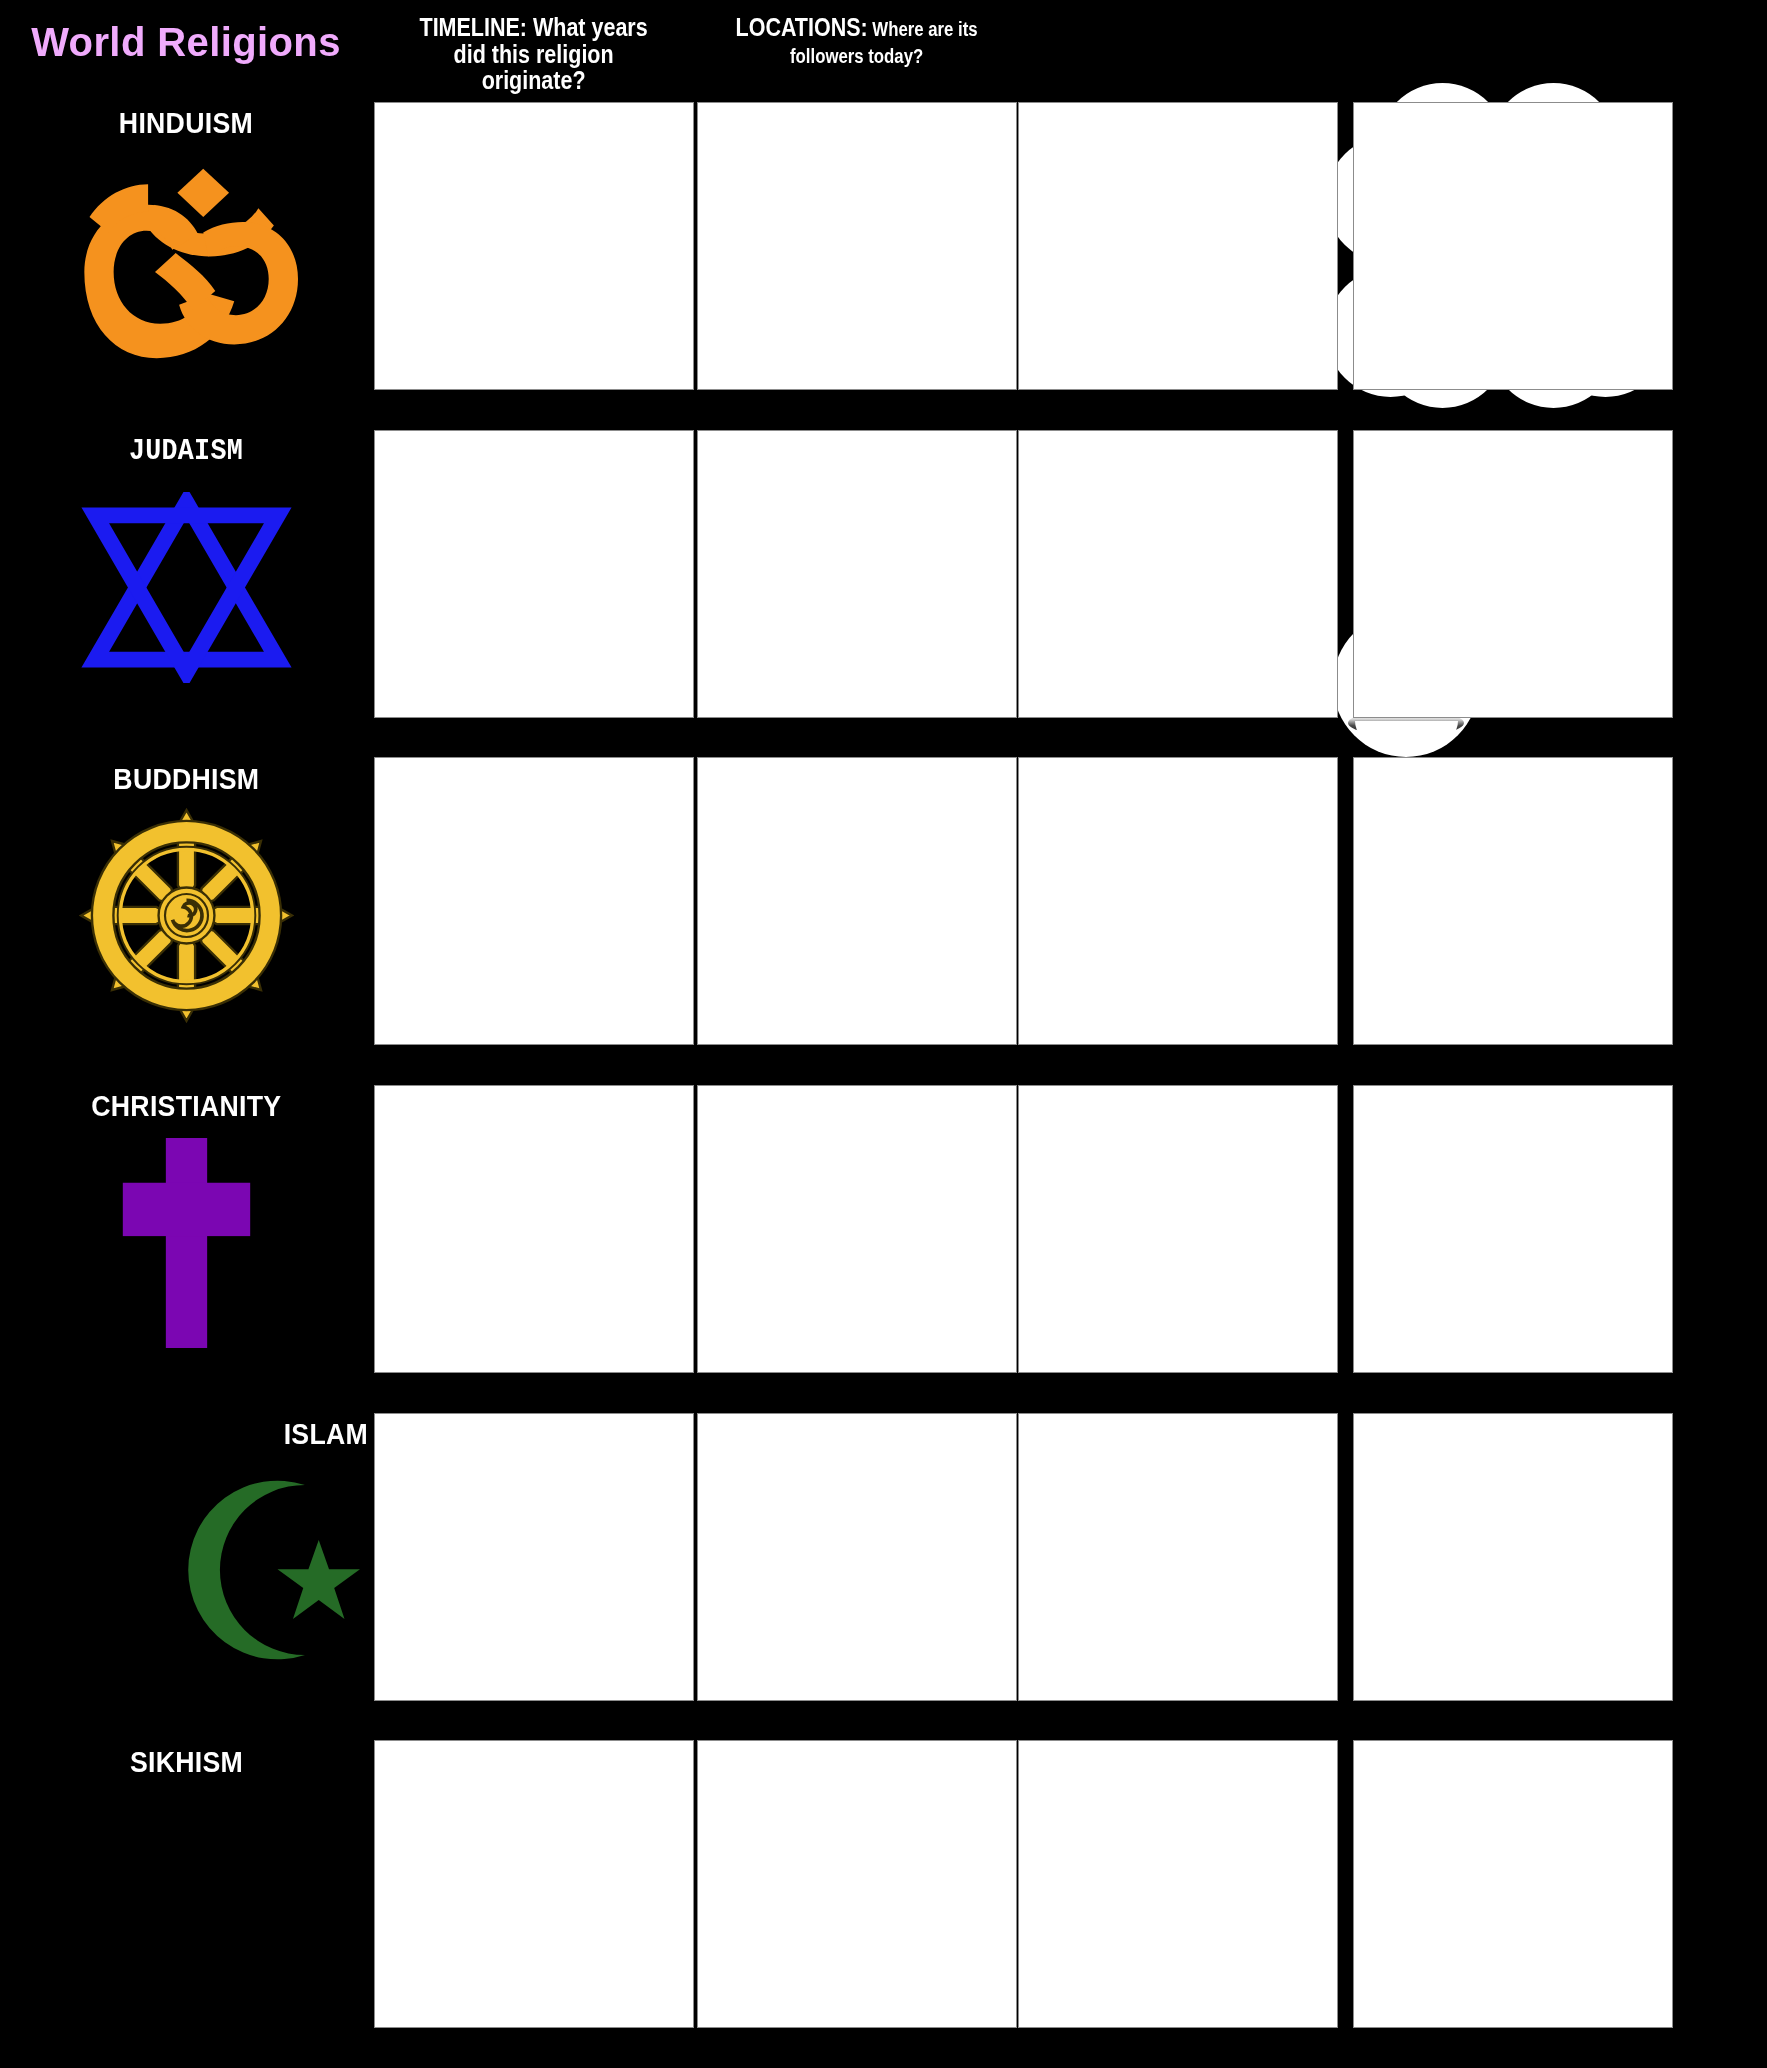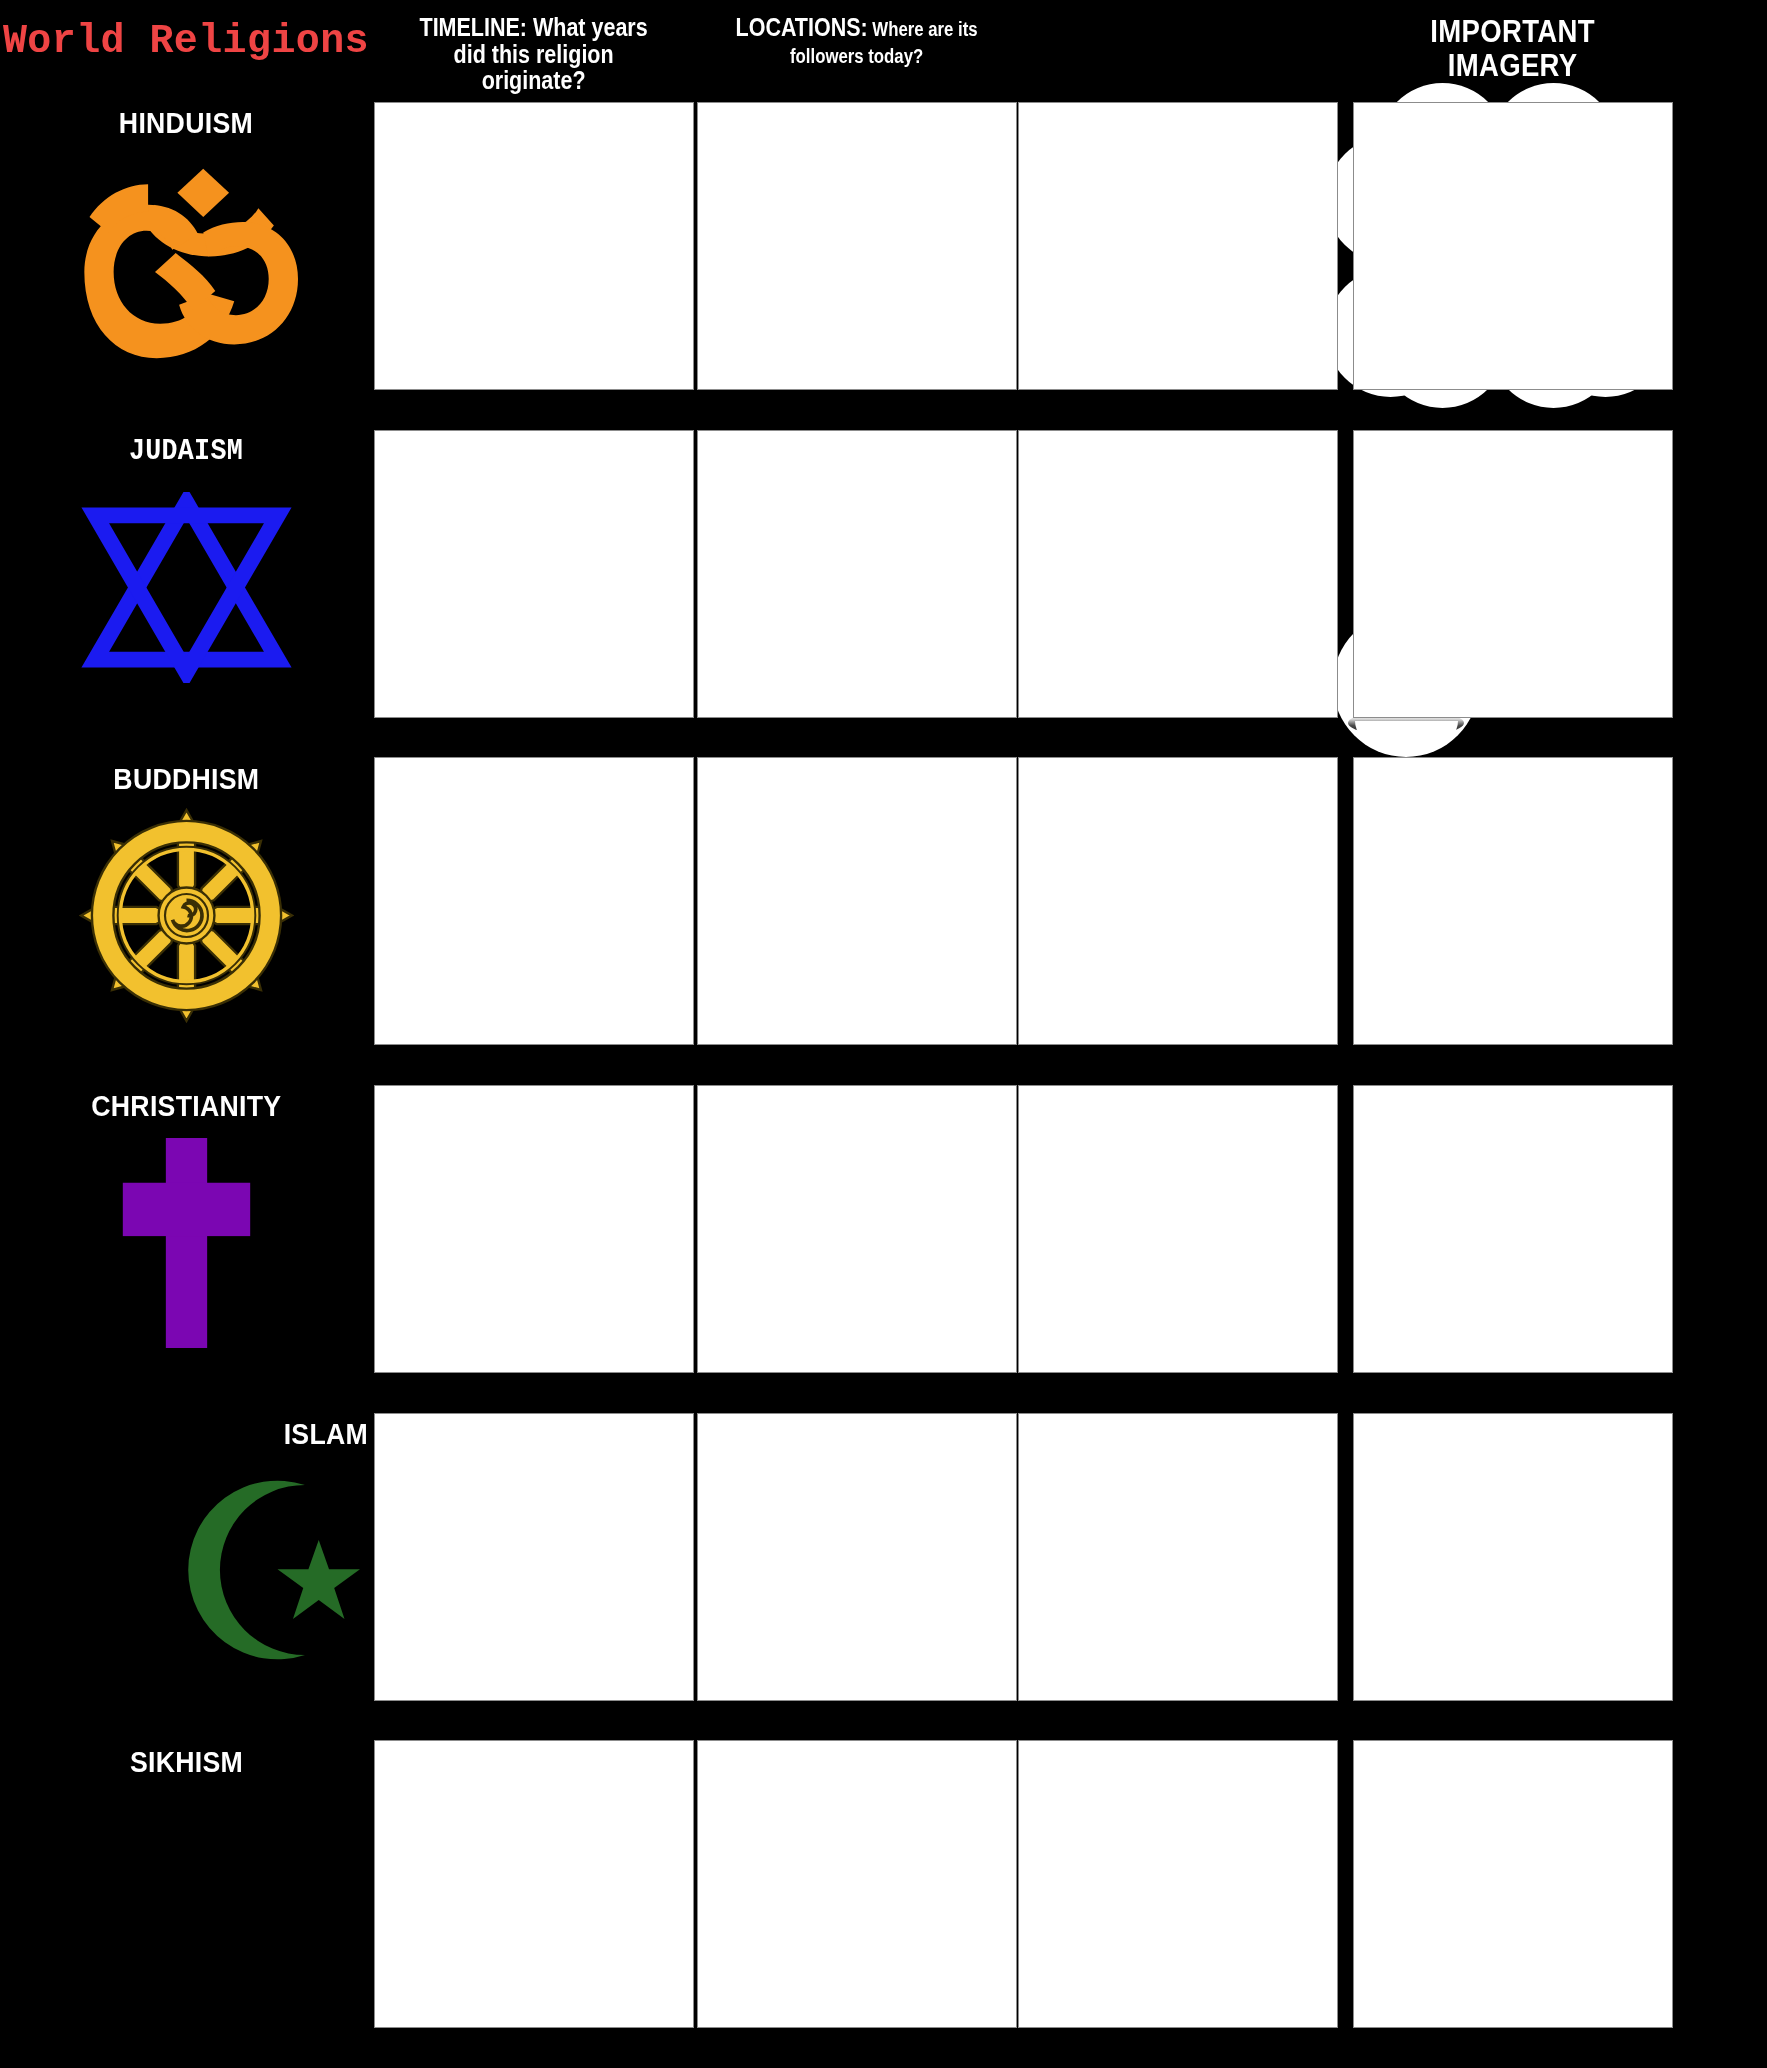--- a/index.html
+++ b/index.html
@@ -24,25 +24,25 @@
     grid-template-rows:102px 1fr 1fr 1fr 1fr 1fr 1fr;
     column-gap:0px;
   }
 
   
   .title-cell{
     grid-column:1; grid-row:1;
     display:flex; align-items:center; justify-content:center;
   }
   .board-title{
-    font-family:Liberation Mono, monospace;
+    font-family:Liberation Sans, sans-serif;
     font-weight:700;
     font-size:40px;
     letter-spacing:0.4px;
-    color:#ef4444;
+    color:#f0abfc;
     line-height:1;
     transform:translateY(-8.6px);
     white-space:nowrap;
   }
 
   
   .col-head{
     grid-row:1;
     display:flex;
     align-items:flex-start;
@@ -143,25 +143,20 @@
     </span>
   </div>
 
   <div class="col-head c2" style="grid-column:3;">
     <span class="ht">
       <span class="lead">LOCATIONS:</span><span class="tail"> Where are its followers today?</span>
     </span>
   </div>
 
 
-  <div class="col-head c4" style="grid-column:5;">
-    <span class="ht">
-      <span class="lead">IMPORTANT IMAGERY</span>
-    </span>
-  </div>
 
   <div class="row-label" style="grid-row:2;">
     <div class="rname">HINDUISM</div>
     <div class="sym">
       <svg width="224" height="200" viewBox="0 0 260 232">
         <g fill="#F5921E">
           <path d="M150 10 l30 28 -30 28 -30 -28 z"></path>
           <path d="M94 52 c22 44 96 44 120 4 l18 20 c-36 52 -128 46 -152 -8 z"></path>
           <path d="M12 130 c0 -46 34 -78 74 -78 28 0 48 14 58 34 l-30 18 c-6 -14 -16 -22 -30 -22 -22 0 -38 20 -38 48 0 34 22 60 54 60 26 0 44 -14 52 -36 l34 10 c-12 40 -46 66 -90 66 -48 0 -84 -38 -84 -100 z"></path>
           <path d="M18 66 c16 -24 42 -38 68 -38 l0 32 c-18 0 -34 8 -46 24 z"></path>

